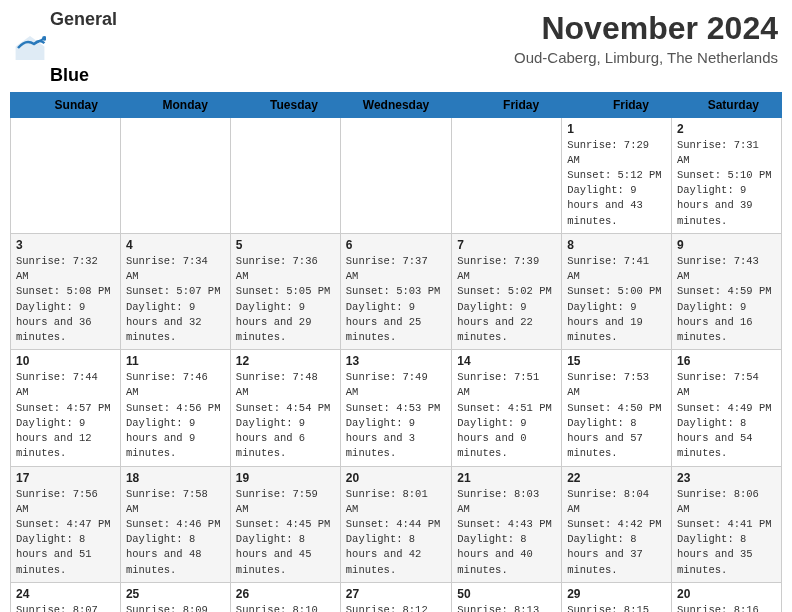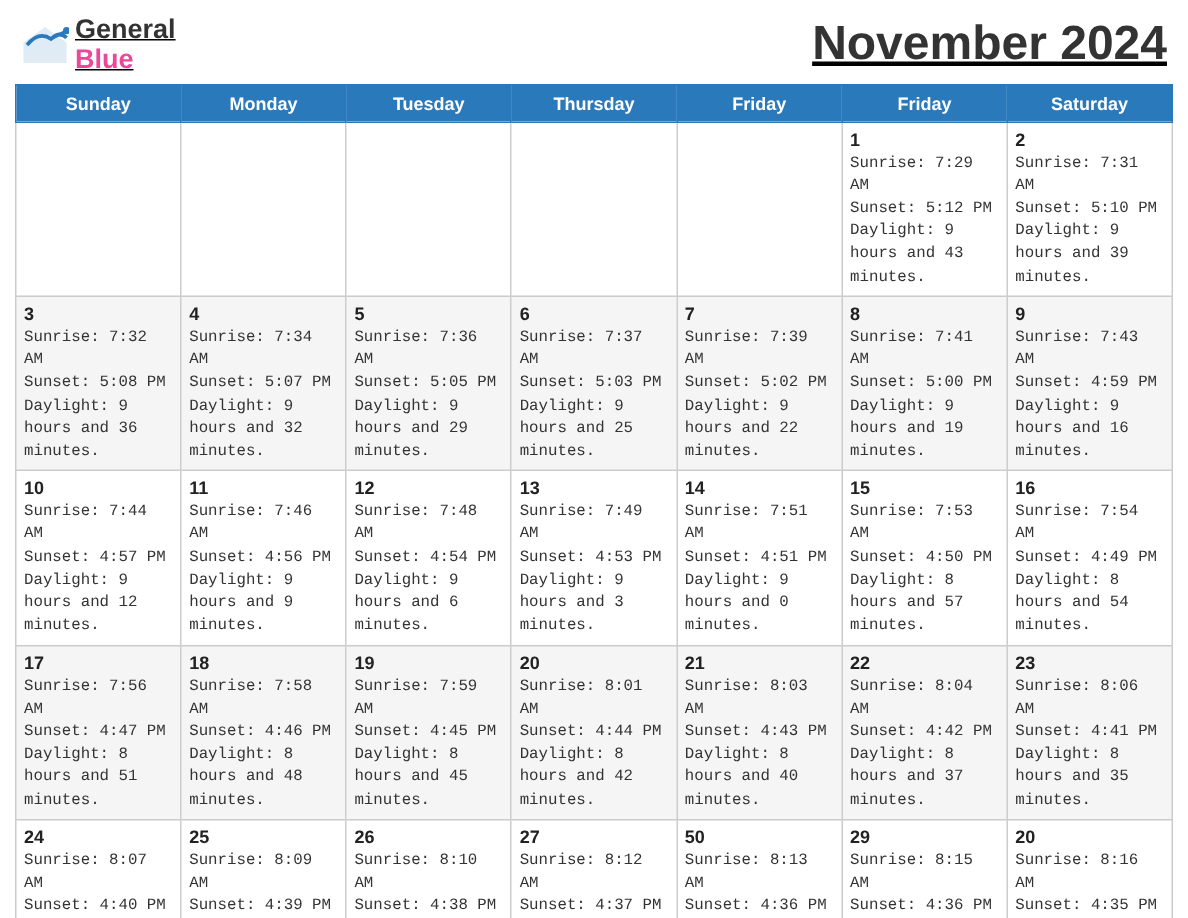--- a/index.html
+++ b/index.html
@@ -9,36 +9,35 @@
       width: 792px;
       min-height: 612px;
       padding: 10px;
     }
     .header-area {
       display: flex;
       align-items: flex-start;
       justify-content: space-between;
       margin-bottom: 6px;
       padding: 0 4px;
-      text-decoration: underline;
     }
     .logo-area {
       display: flex;
       align-items: center;
     }
     .logo-text {
       display: flex;
       flex-direction: column;
       font-size: 18px;
       font-weight: bold;
       color: #333;
       line-height: 1.1;
     }
     .logo-text .general { color: #333; }
-    .logo-text .blue { color: #ec4899; }
+    .logo-text .blue { color: #000000; margin-top: 36px; }
     .logo-icon {
       width: 32px;
       height: 32px;
       margin-right: 4px;
     }
     .title-area {
       text-align: right;
     }
     .month-title {
       font-size: 32px;
@@ -50,23 +49,23 @@
       color: #555;
       margin-top: 2px;
     }
     .calendar {
       width: 100%;
       border-collapse: collapse;
       font-size: 11px;
     }
     .calendar th {
       background-color: #2979bb;
-      color: #ffffff;
-      text-align: center;
-      padding: 5px 6px;
+      color: #000000;
+      text-align: right;
+      padding: 5px 22px;
       font-size: 12px;
       border: 1px solid #2979bb;
     }
     .calendar td {
       border: 1px solid #ccc;
       vertical-align: top;
       padding: 4px 5px;
       width: calc(100% / 7);
       min-height: 70px;
       height: 90px;
@@ -106,30 +105,31 @@
       <path d="M25 15 L38 8" fill="none" stroke="#2979bb" stroke-width="2.5"></path>
       <circle cx="38" cy="8" r="3" fill="#2979bb"></circle>
     </svg>
     <div class="logo-text">
       <span class="general">General</span>
       <span class="blue">Blue</span>
     </div>
   </div>
   <div class="title-area">
     <div class="month-title">November 2024</div>
+    <div class="location-title">Oud-Caberg, Limburg, The Netherlands</div>
   </div>
 </div>
 
 <table class="calendar">
   <thead>
     <tr>
     <th>Sunday</th>
         <th>Monday</th>
         <th>Tuesday</th>
-        <th>Thursday</th>
+        <th>Wednesday</th>
         <th>Friday</th>
         <th>Friday</th>
         <th>Saturday</th>
       </tr>
   </thead>
   <tbody id="calendar-body">
   <tr>
         <td class="empty"></td>
         <td class="empty"></td>
         <td class="empty"></td>

